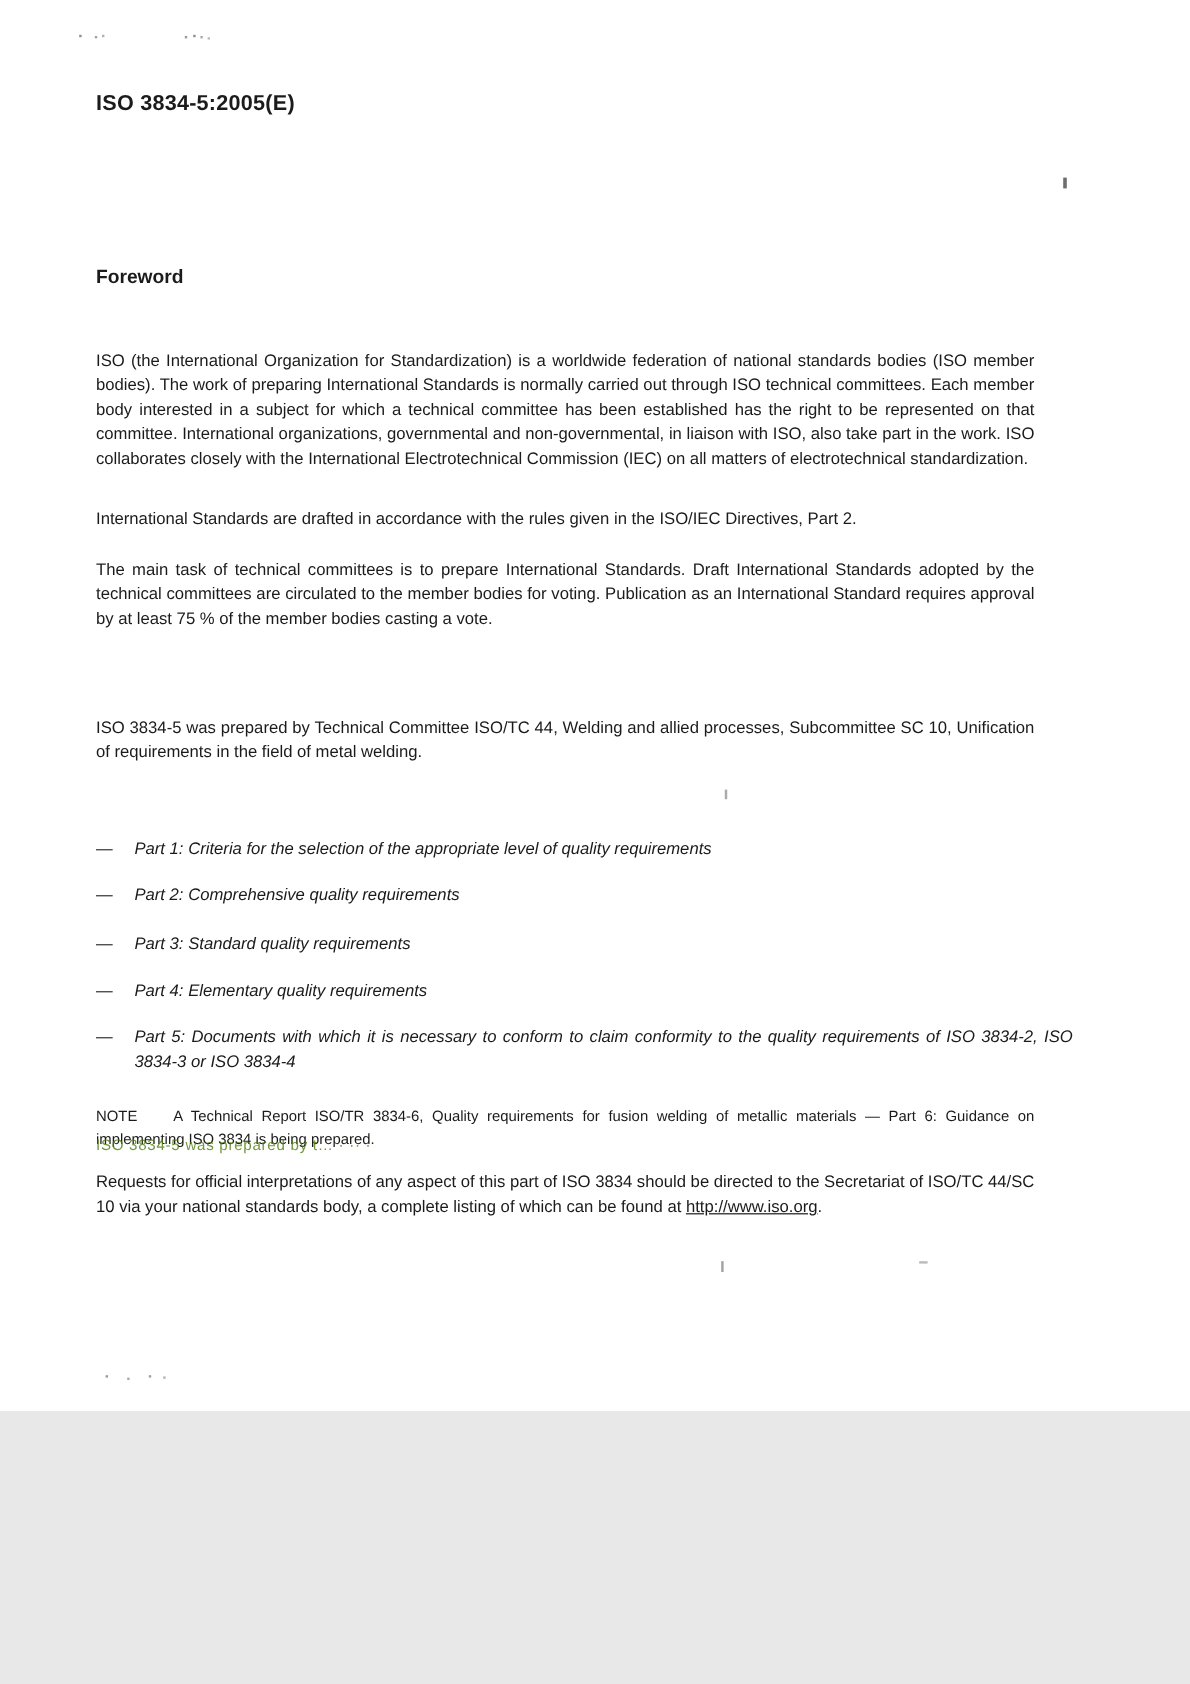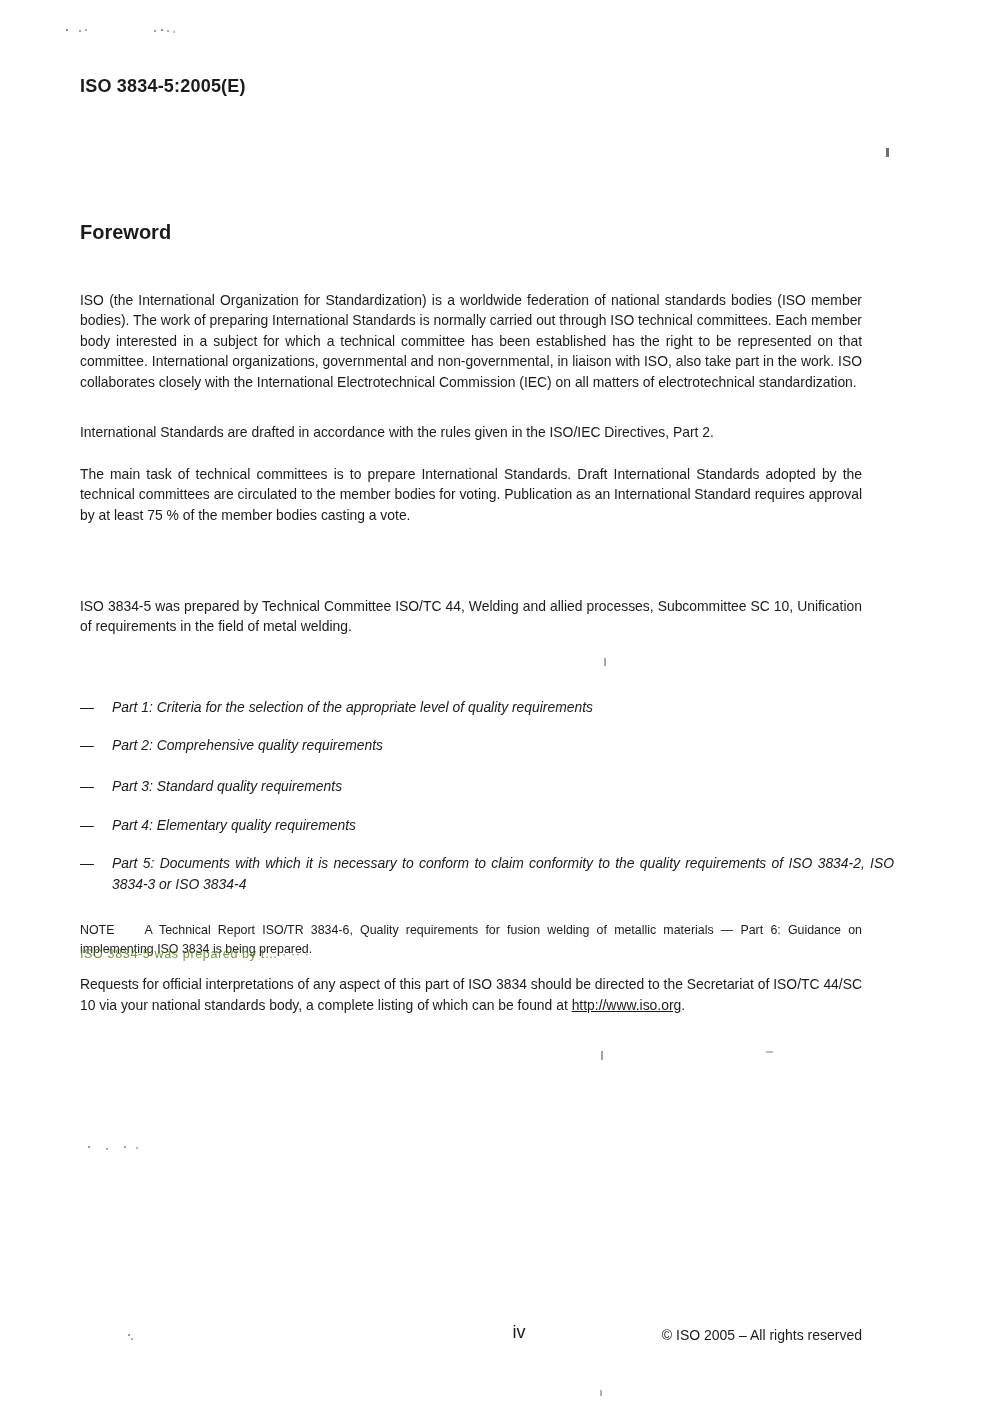--- a/index.html
+++ b/index.html
@@ -1,33 +1,33 @@
 <!DOCTYPE html>
 <html><head>
 <meta charset="utf-8">
 <style>
   html,body{margin:0;padding:0;background:#e8e8e8;}
   .page{
     position:relative;
-    width:992px;height:1403px;
+    width:992px;height:1176px;
     margin:0 auto;
     background:#ffffff;
     font-family:"Liberation Sans", sans-serif;
     color:#1b1b1b;
     overflow:hidden;
   }
   .block{
     position:absolute;
     left:80px;width:782px;
     font-size:13.9px;line-height:20.5px;
     text-align:justify;
   }
   .left{text-align:left;}
   .header{top:76px;font-size:18px;font-weight:bold;letter-spacing:.2px;}
-  .title{top:222px;font-size:20px;font-weight:bold;}
+  .title{top:222px;font-size:16px;font-weight:bold;}
   .p1{top:276px;}
   .p2{top:408px;}
   .p3{top:450px;}
   .p4{top:525px;}
   .p5{top:582px;}
   .p6{top:637px;}
   .li1{top:697px;}
   .li2{top:735px;}
   .li3{top:776px;}
   .li4{top:815px;}

